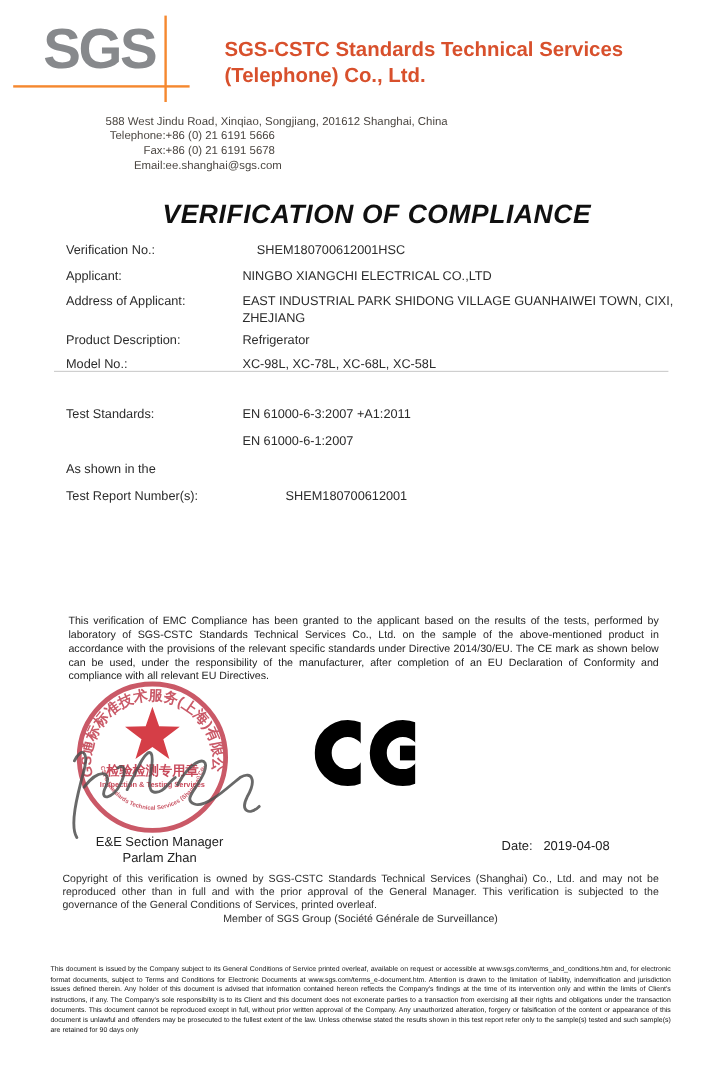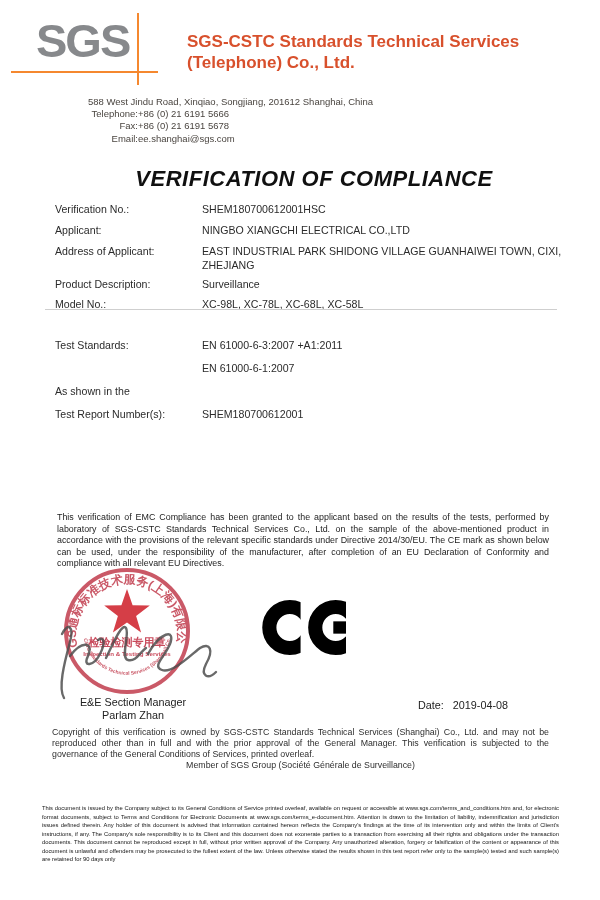--- a/index.html
+++ b/index.html
@@ -71,53 +71,53 @@
       <span>+86 (0) 21 6191 5678</span>
     </div>
     <div class="contact-row">
       <span class="lbl">Email:</span>
       <span>ee.shanghai@sgs.com</span>
     </div>
   </div>
 
   <div class="abs doc-title">VERIFICATION OF COMPLIANCE</div>
 
-  <div class="abs frow" style="top:203px;">
+  <div class="abs frow" style="top:203px;gap:12px;">
     <span class="flabel">Verification No.:</span>
     <span class="fvalue">SHEM180700612001HSC</span>
   </div>
   <div class="abs frow" style="top:224px;">
     <span class="flabel">Applicant:</span>
     <span class="fvalue">NINGBO XIANGCHI ELECTRICAL CO.,LTD</span>
   </div>
   <div class="abs frow" style="top:245px;">
     <span class="flabel">Address of Applicant:</span>
     <span class="fvalue">EAST INDUSTRIAL PARK SHIDONG VILLAGE GUANHAIWEI TOWN, CIXI, ZHEJIANG</span>
   </div>
   <div class="abs frow" style="top:278px;">
     <span class="flabel">Product Description:</span>
-    <span class="fvalue">Surveillance</span>
+    <span class="fvalue">Refrigerator</span>
   </div>
   <div class="abs frow" style="top:298px;">
     <span class="flabel">Model No.:</span>
     <span class="fvalue">XC-98L, XC-78L, XC-68L, XC-58L</span>
   </div>
 
   <div class="abs sep-line"></div>
 
 
   <div class="abs frow" style="top:339px;">
     <span class="flabel">Test Standards:</span>
     <span class="fvalue">EN 61000-6-3:2007 +A1:2011</span>
   </div>
   <div class="abs plain" style="left:202px;top:362px;">EN 61000-6-1:2007</div>
 
   <div class="abs plain" style="left:55px;top:385px;">As shown in the</div>
 
-  <div class="abs frow" style="top:408px;">
+  <div class="abs frow" style="top:408px;gap:36px;">
     <span class="flabel">Test Report Number(s):</span>
     <span class="fvalue">SHEM180700612001</span>
   </div>
 
   <div class="abs verif-par">This verification of EMC Compliance has been granted to the applicant based on the results of the tests, performed by laboratory of SGS-CSTC Standards Technical Services Co., Ltd. on the sample of the above-mentioned product in accordance with the provisions of the relevant specific standards under Directive 2014/30/EU. The CE mark as shown below can be used, under the responsibility of the manufacturer, after completion of an EU Declaration of Conformity and compliance with all relevant EU Directives.</div>
 
   <svg class="abs stamp-svg" width="150" height="150" viewBox="0 0 150 150" opacity="0.92">
     <defs>
       <path id="ringTop" d="M 26.1,92.8 A 51,51 0 1 1 123.9,92.8" fill="none"></path>
       <path id="ringBottom" d="M 31.7,82.6 A 44,44 0 0 0 118.3,82.6" fill="none"></path>

